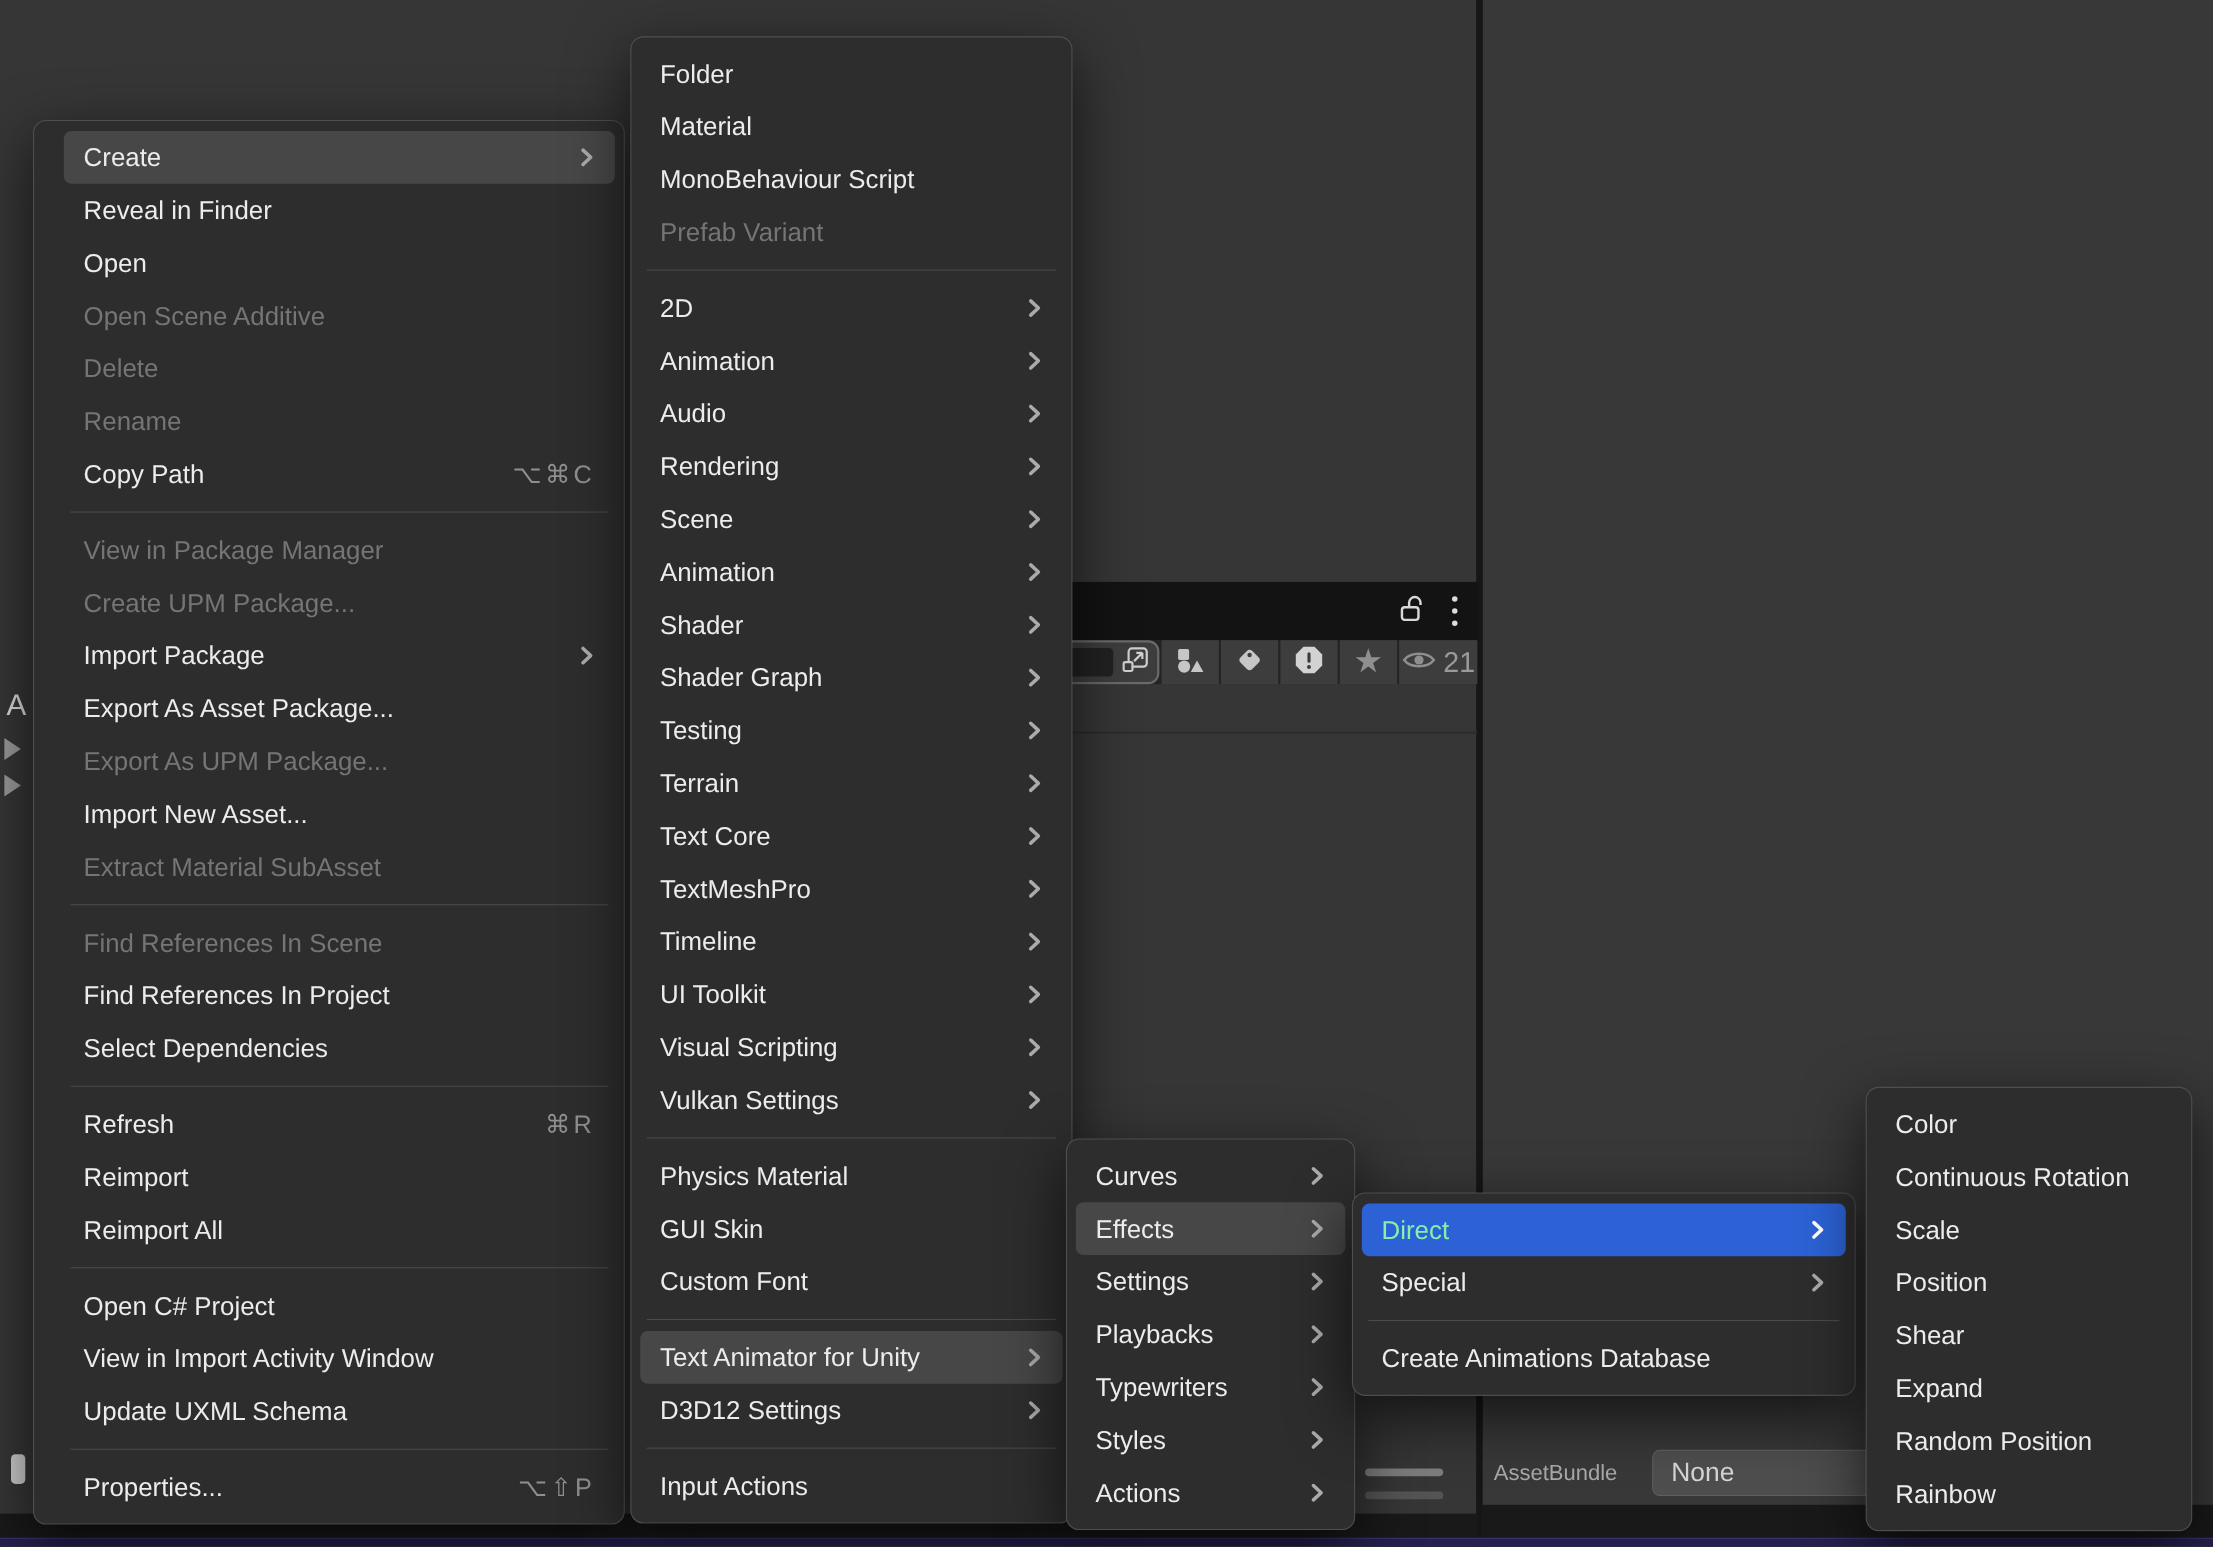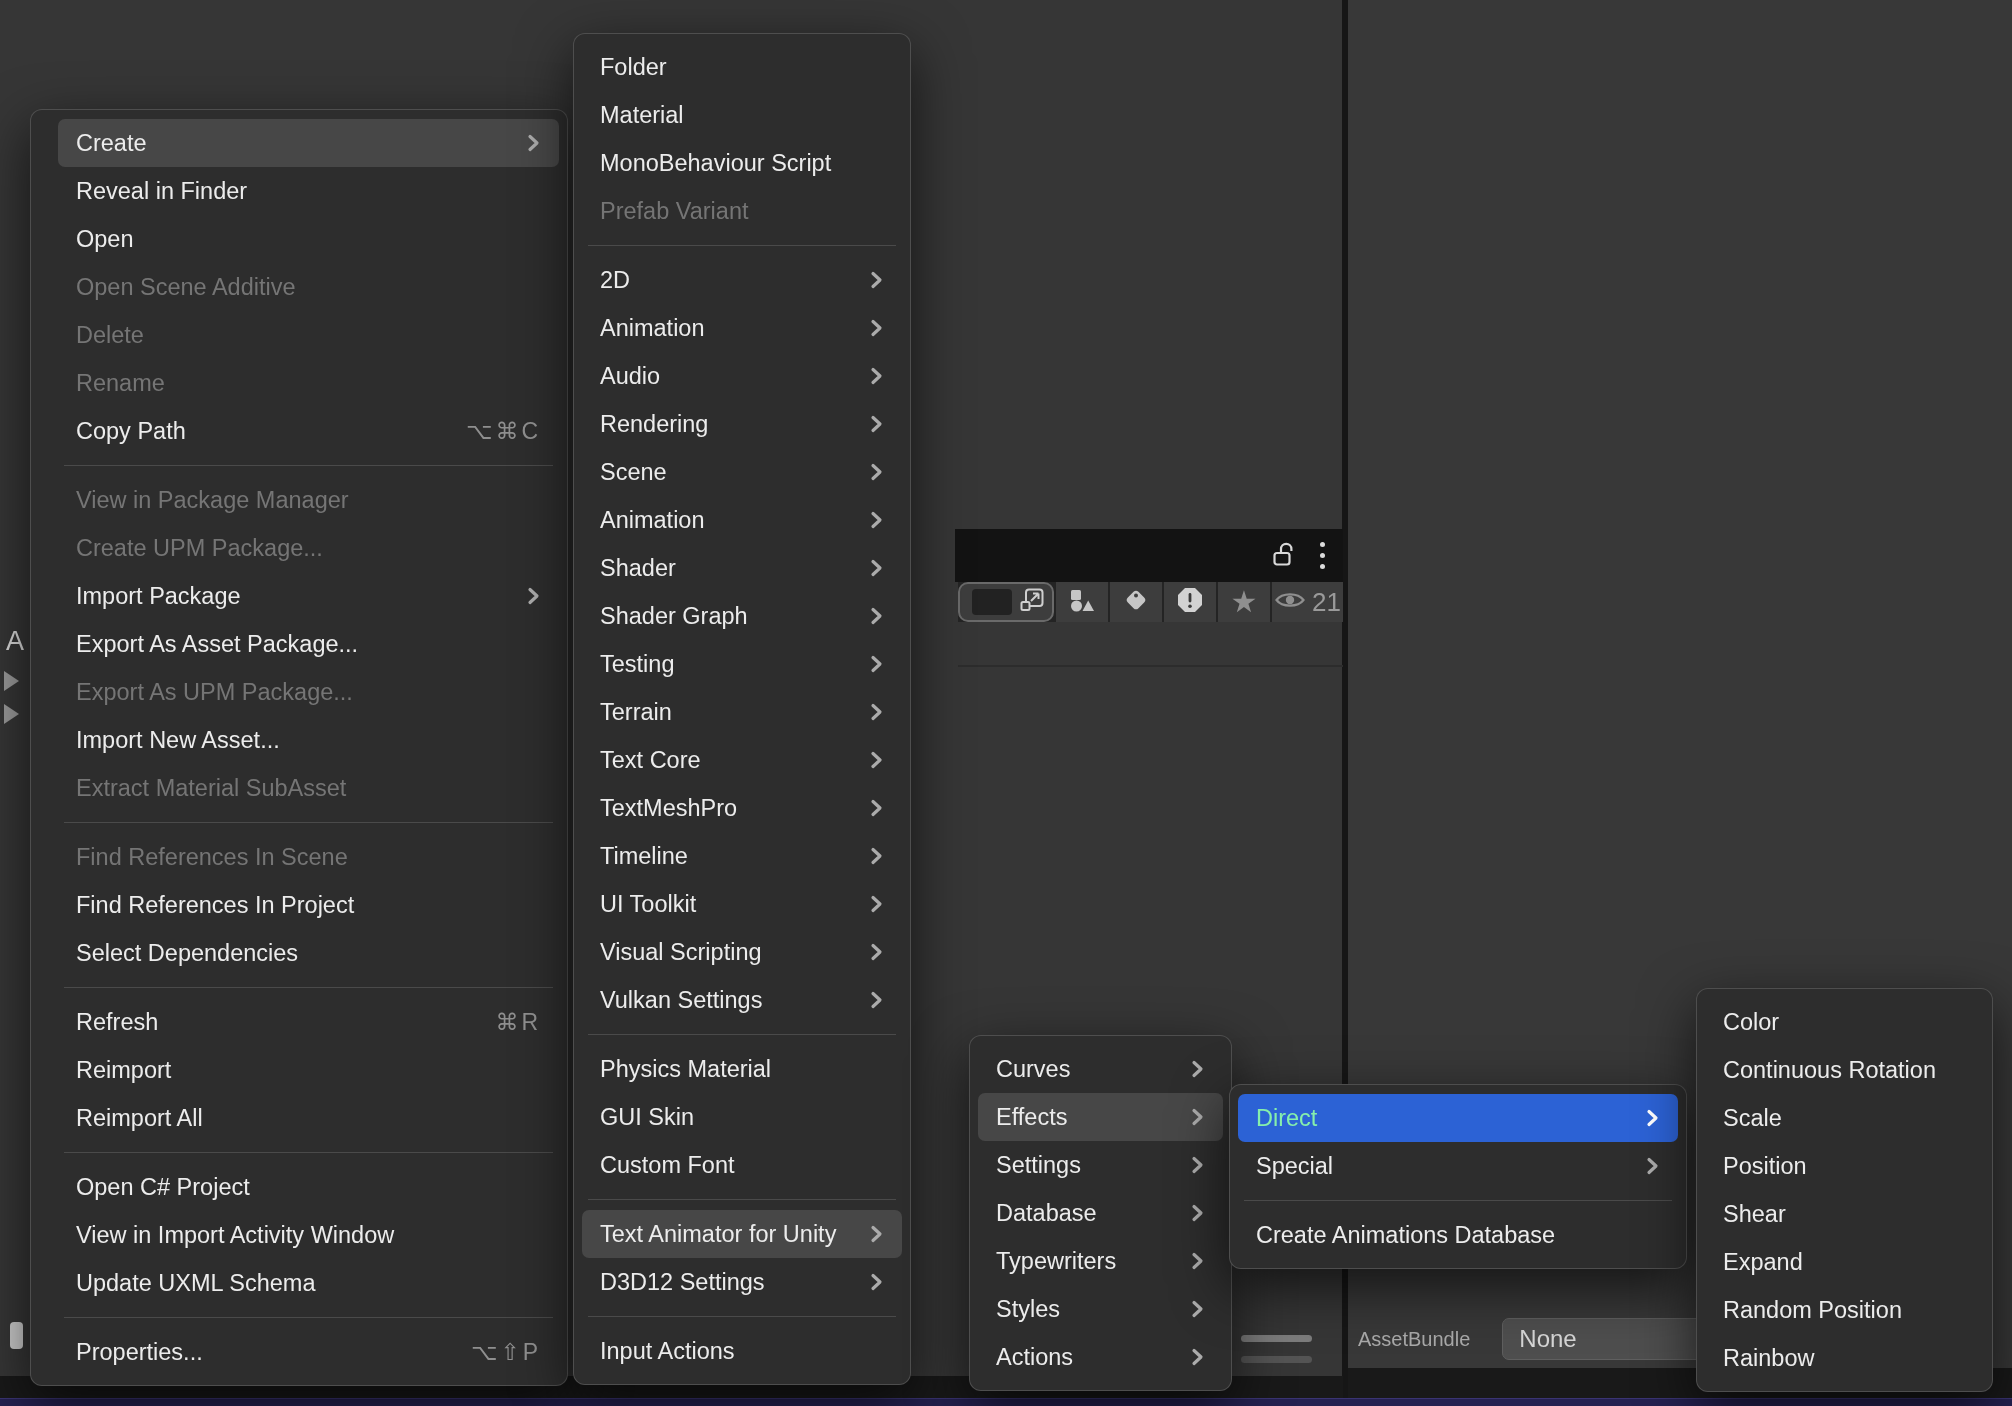--- a/index.html
+++ b/index.html
@@ -34,21 +34,21 @@
   #left-letter{left:6px;top:626px;color:#dcdcdc;font-size:27px;z-index:1;}
   .foldout{width:0;height:0;border-top:10px solid transparent;border-bottom:10px solid transparent;
            border-left:15px solid #9a9a9a;z-index:1;}
   #foldout-1{left:4px;top:671px;}
   #foldout-2{left:4px;top:704px;}
   #left-scroll-thumb{left:10px;top:1322px;width:13px;height:27px;background:#cdcdcd;border-radius:4px;z-index:1;}
   
   .menu{position:absolute;background:#2d2d2d;border:1px solid rgba(255,255,255,0.16);
         border-radius:12px;box-shadow:0 18px 55px rgba(0,0,0,0.65);padding:9px 0;box-sizing:border-box;}
   #menu-context{left:30px;top:109px;width:538px;z-index:10;padding-left:19px;}
-  #menu-create{left:573px;top:33px;width:338px;z-index:11;}
+  #menu-create{left:573px;top:33px;width:402px;z-index:11;}
   #menu-text-animator{left:969px;top:1035px;width:263px;z-index:12;}
   #menu-effects{left:1229px;top:1084px;width:458px;z-index:13;}
   #menu-direct{left:1696px;top:988px;width:297px;z-index:14;}
   .menu-item{height:48px;display:flex;align-items:center;margin:0 8px;padding:0 18px;
              border-radius:7px;color:#ececec;font-size:23.5px;white-space:nowrap;}
   .menu-item.disabled{color:#757575;}
   .menu-item.hl{background:#474747;}
   .menu-item.sel{background:#2c62d5;color:#86efac;justify-content:center;}
   .sep{height:1px;background:#4a4a4a;margin:10px 14px;}
   .shortcut{margin-left:auto;color:#8f8f8f;letter-spacing:3px;font-size:23px;}
@@ -438,21 +438,21 @@
       </div>
       <div class="menu-item">
         <span>Settings</span>
         <span class="chevwrap">
           <svg width="15" height="24" viewBox="0 0 15 24">
             <polyline points="4,5.5 11,12 4,18.5" fill="none" stroke="currentColor" stroke-width="3.2" stroke-linecap="round" stroke-linejoin="round"></polyline>
           </svg>
         </span>
       </div>
       <div class="menu-item">
-        <span>Database</span>
+        <span>Playbacks</span>
         <span class="chevwrap">
           <svg width="15" height="24" viewBox="0 0 15 24">
             <polyline points="4,5.5 11,12 4,18.5" fill="none" stroke="currentColor" stroke-width="3.2" stroke-linecap="round" stroke-linejoin="round"></polyline>
           </svg>
         </span>
       </div>
       <div class="menu-item">
         <span>Typewriters</span>
         <span class="chevwrap">
           <svg width="15" height="24" viewBox="0 0 15 24">

